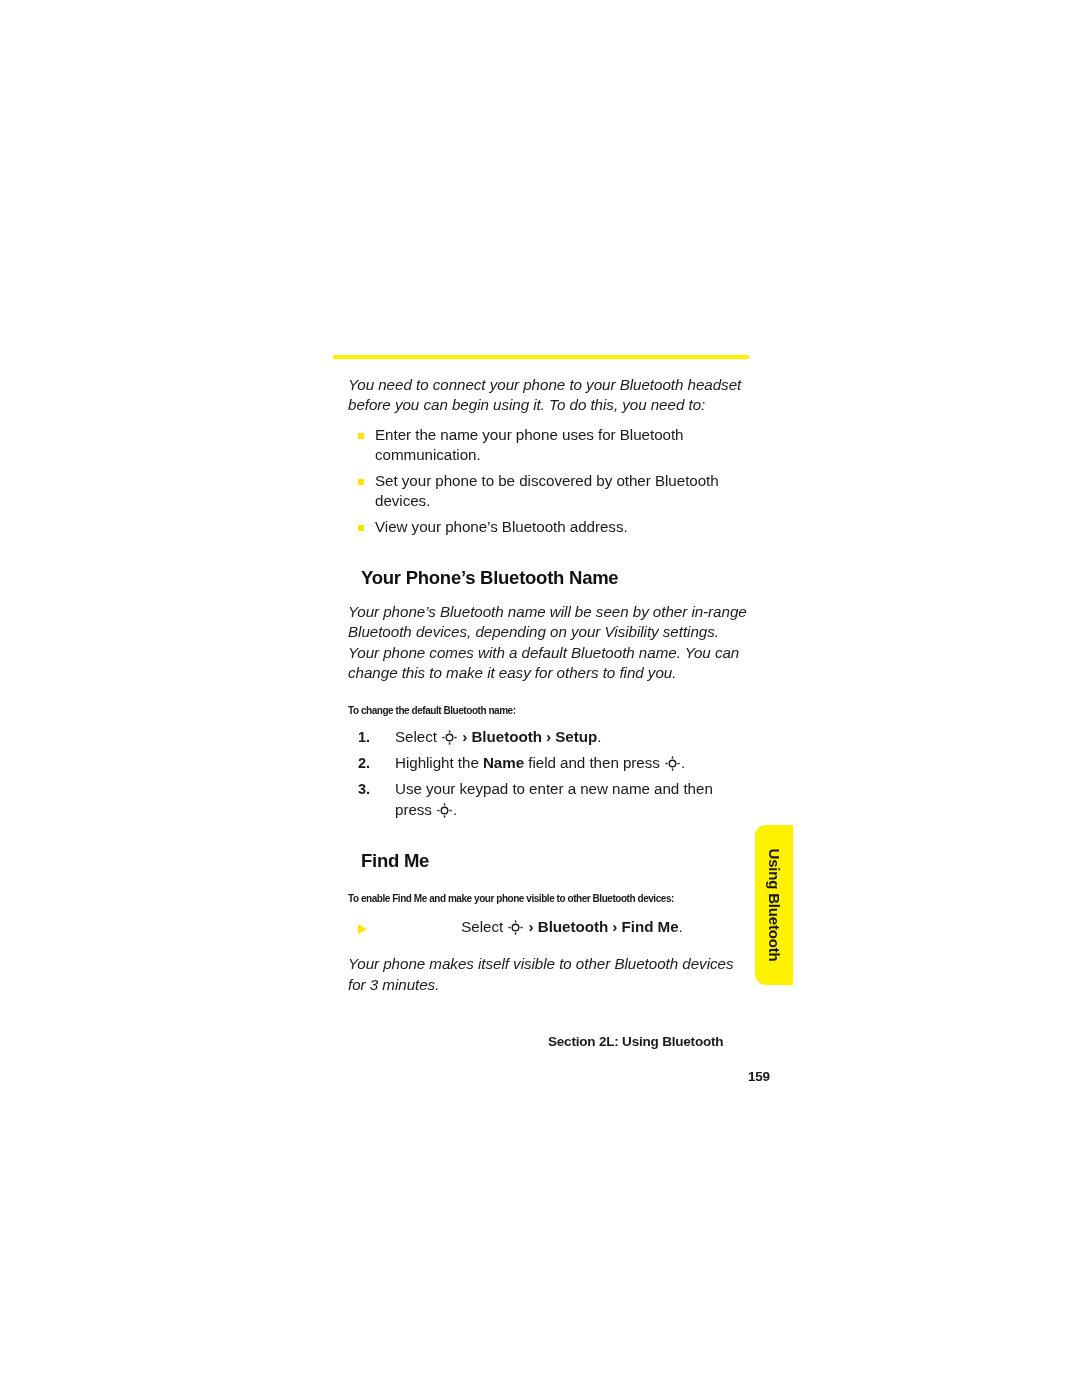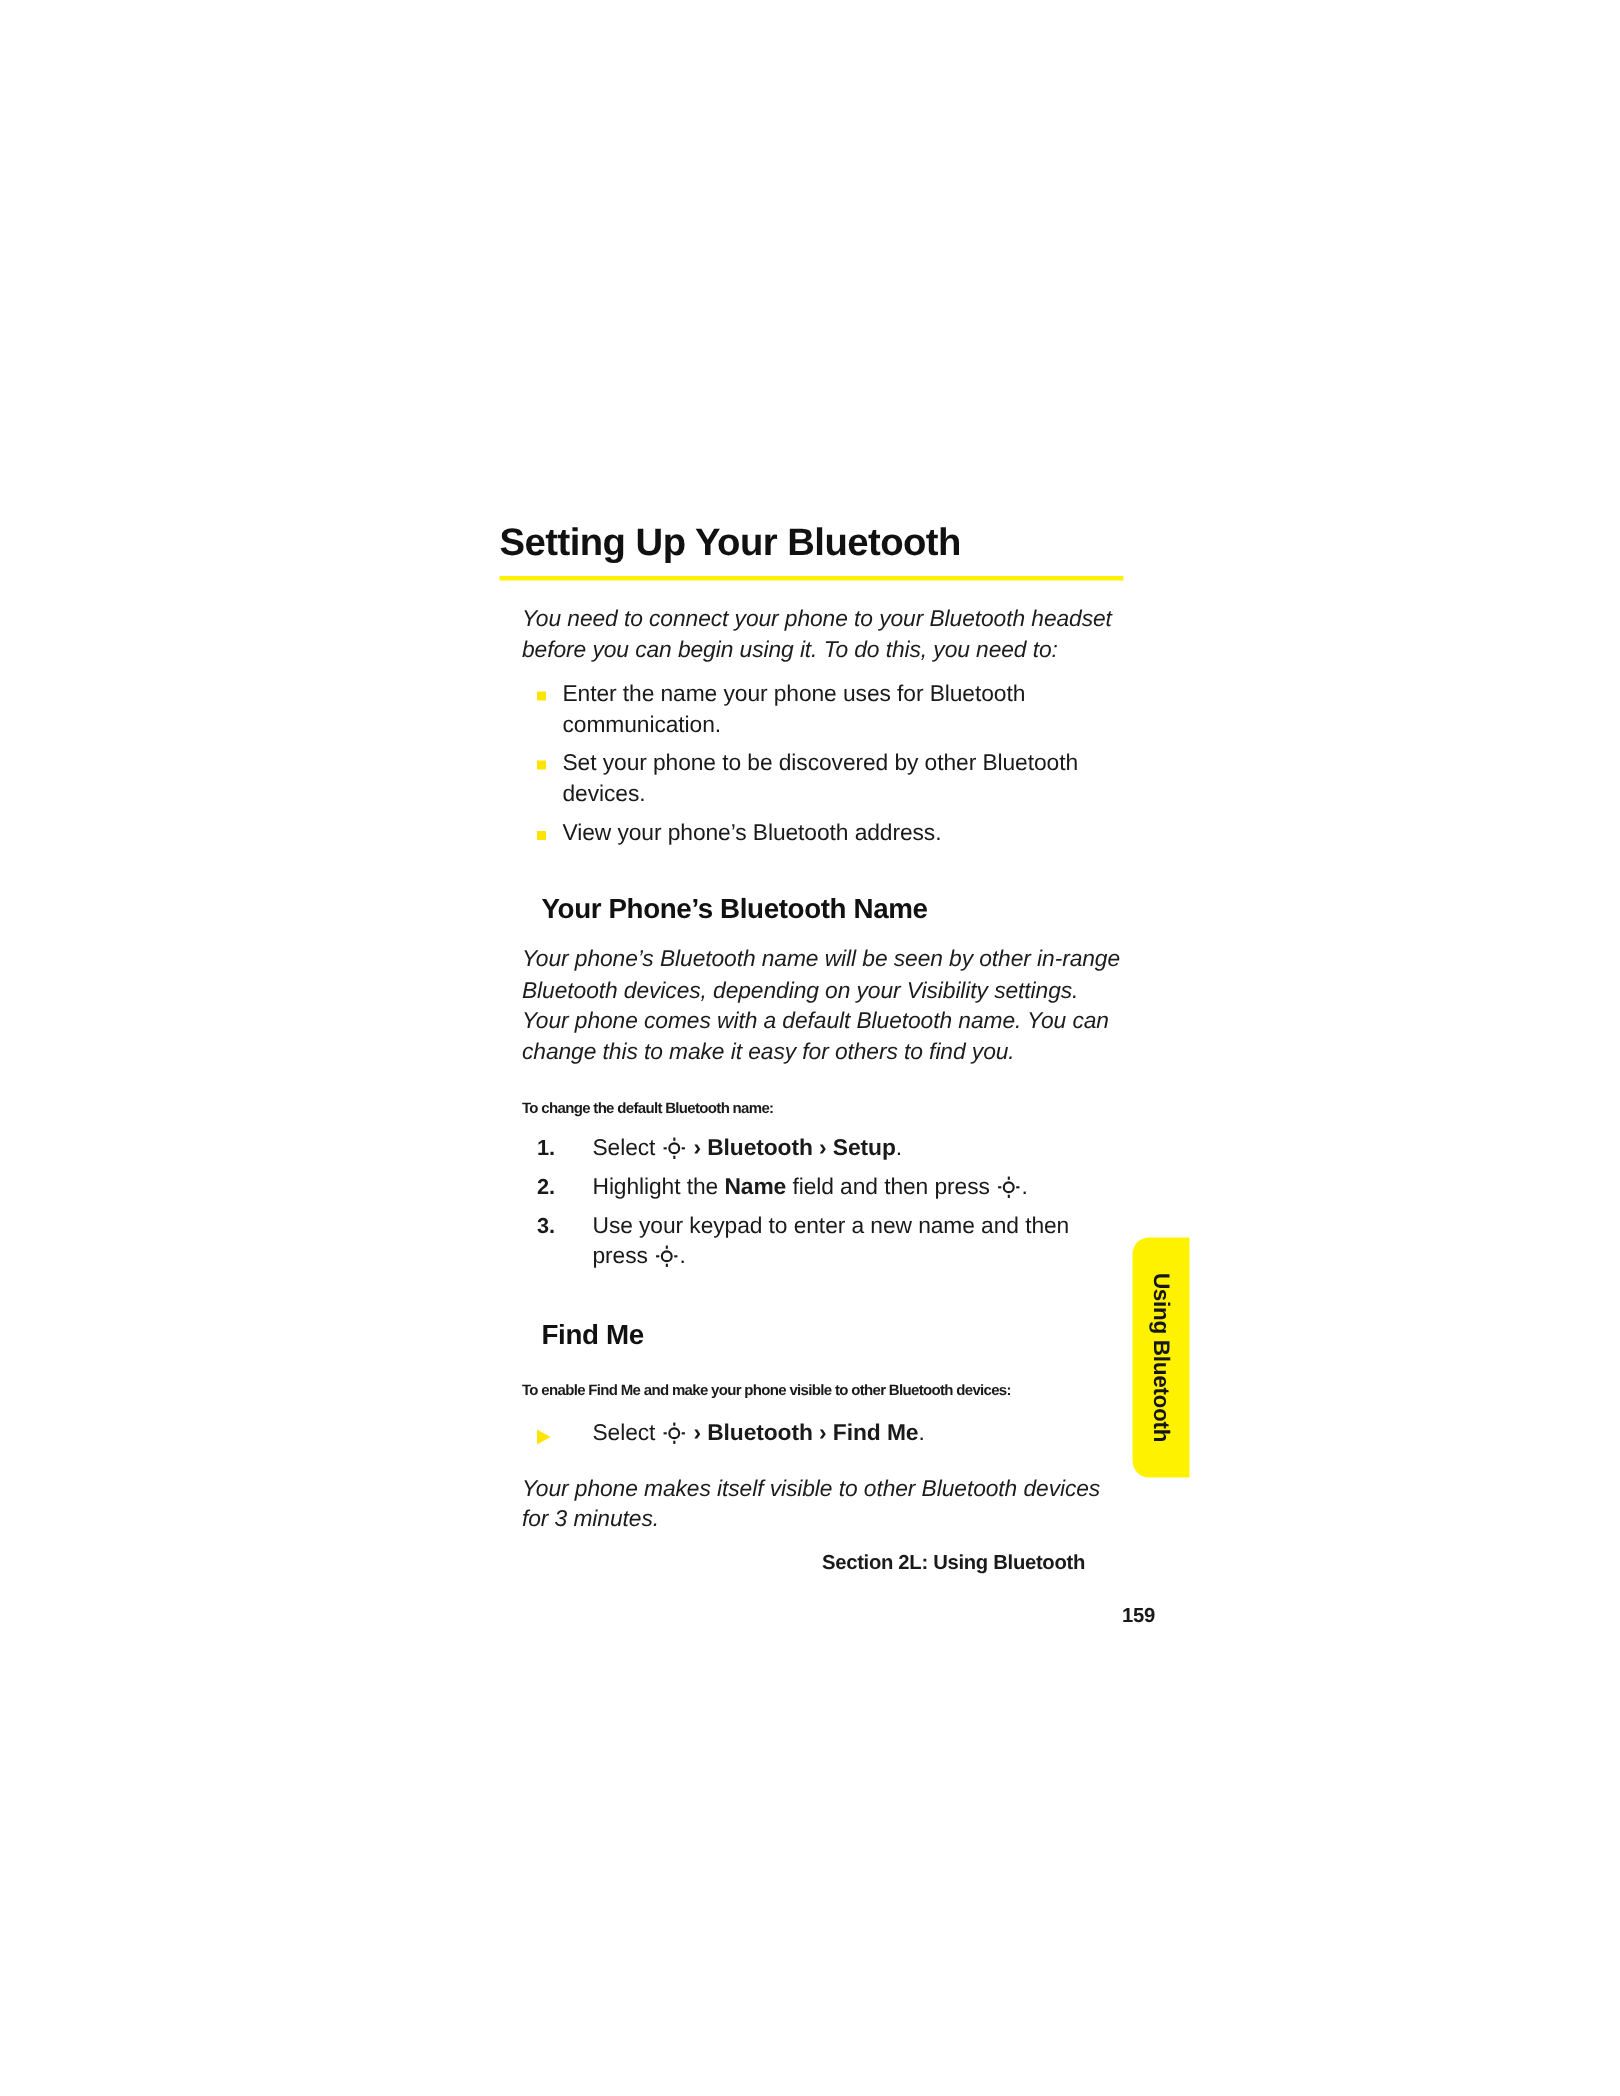--- a/index.html
+++ b/index.html
@@ -133,20 +133,21 @@
     list-style: none;
     margin: 9px 0 0 0;
     padding: 0;
   }
   ul.tri-list li {
     position: relative;
     padding-left: 62px;
     font-size: 15.2px;
     line-height: 20.6px;
     letter-spacing: -0.05px;
+    text-align: center;
   }
   ul.tri-list li .tri {
     position: absolute;
     left: 25px;
     top: 7px;
     width: 0; height: 0;
     border-left: 9px solid #ffe400;
     border-top: 5px solid transparent;
     border-bottom: 5px solid transparent;
   }
@@ -209,21 +210,20 @@
     margin-top: 20px;
   }
 </style>
 </head>
 <body>
 
 <div id="page">
 
   <div class="content-col">
 
-    <h1 class="chapter-title">Setting Up Your Bluetooth</h1>
     <div class="title-rule"></div>
 
     <div class="body-col">
 
       <p class="body gap-top">You need to connect your phone to your Bluetooth headset before you can begin using it. To do this, you need to:</p>
 
       <ul class="sq-list">
         <li>
           <span class="sq-bullet"></span>
           <span>Enter the name your phone uses for Bluetooth communication.</span>

